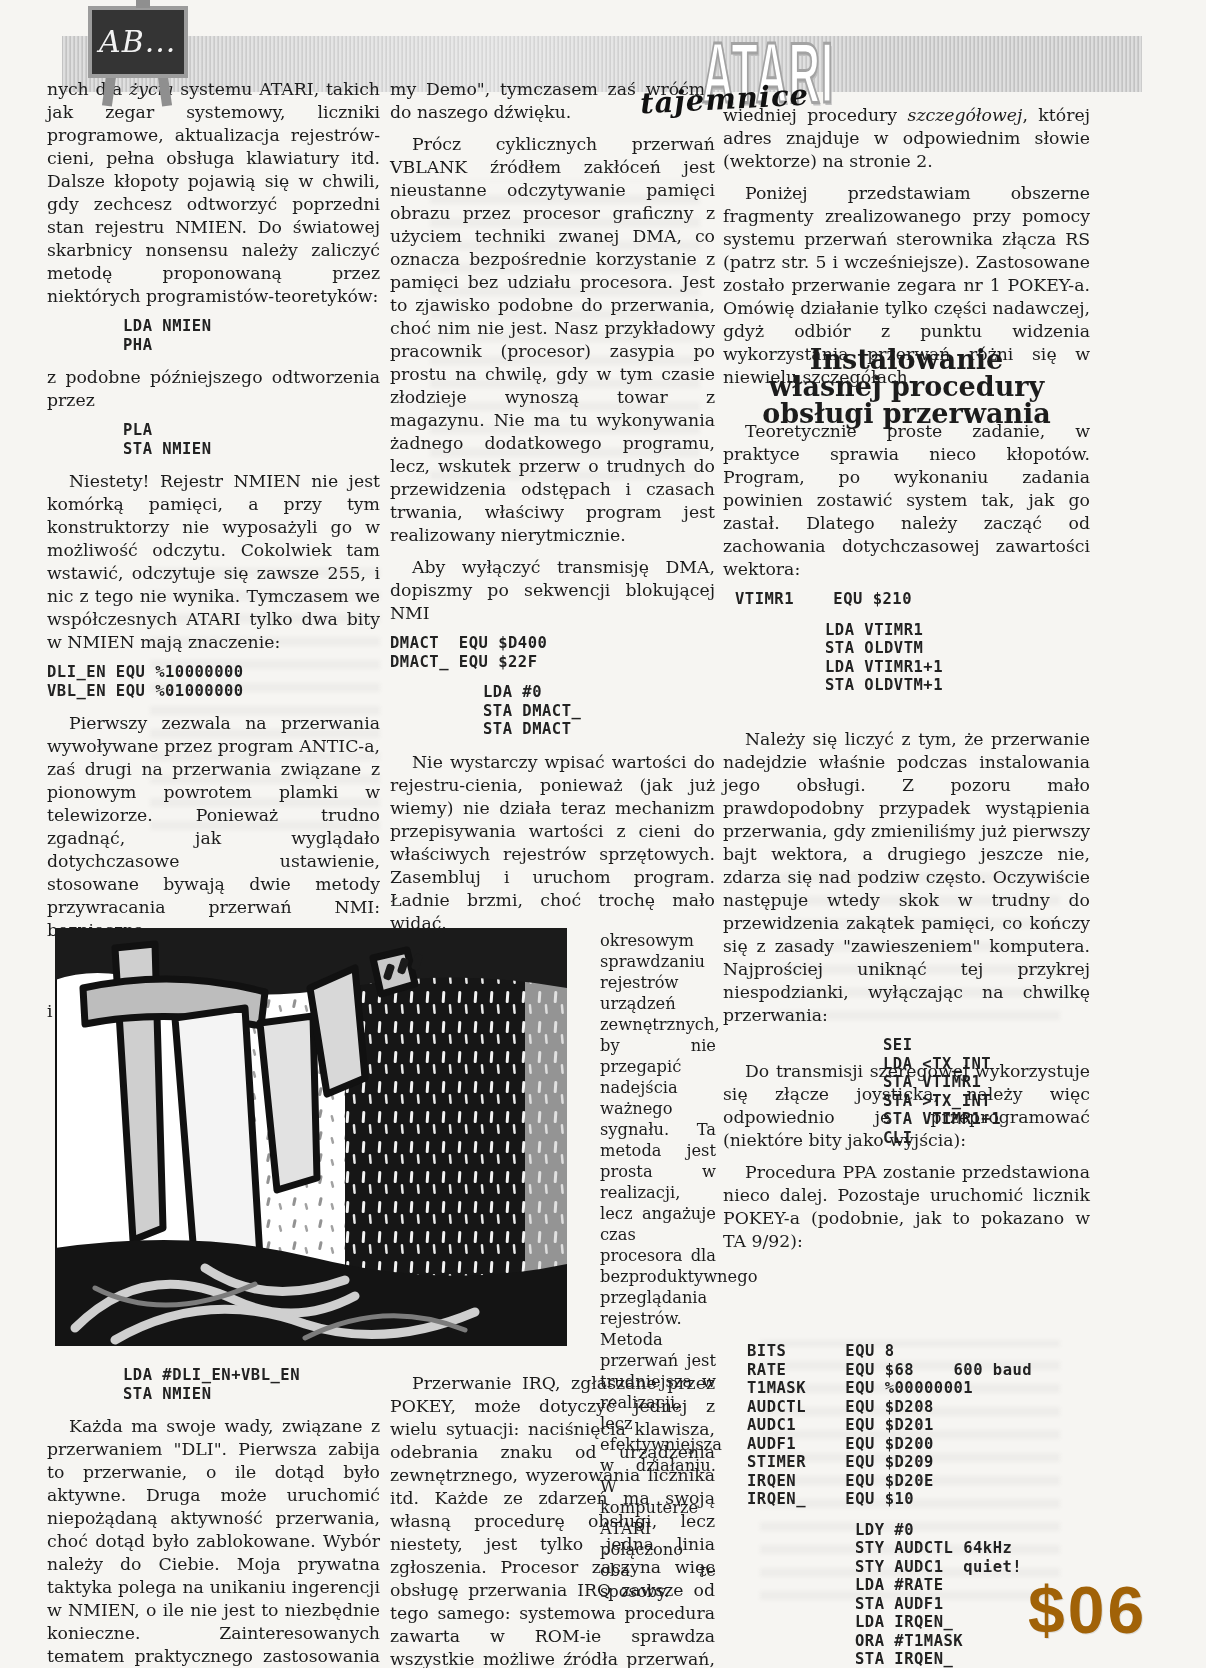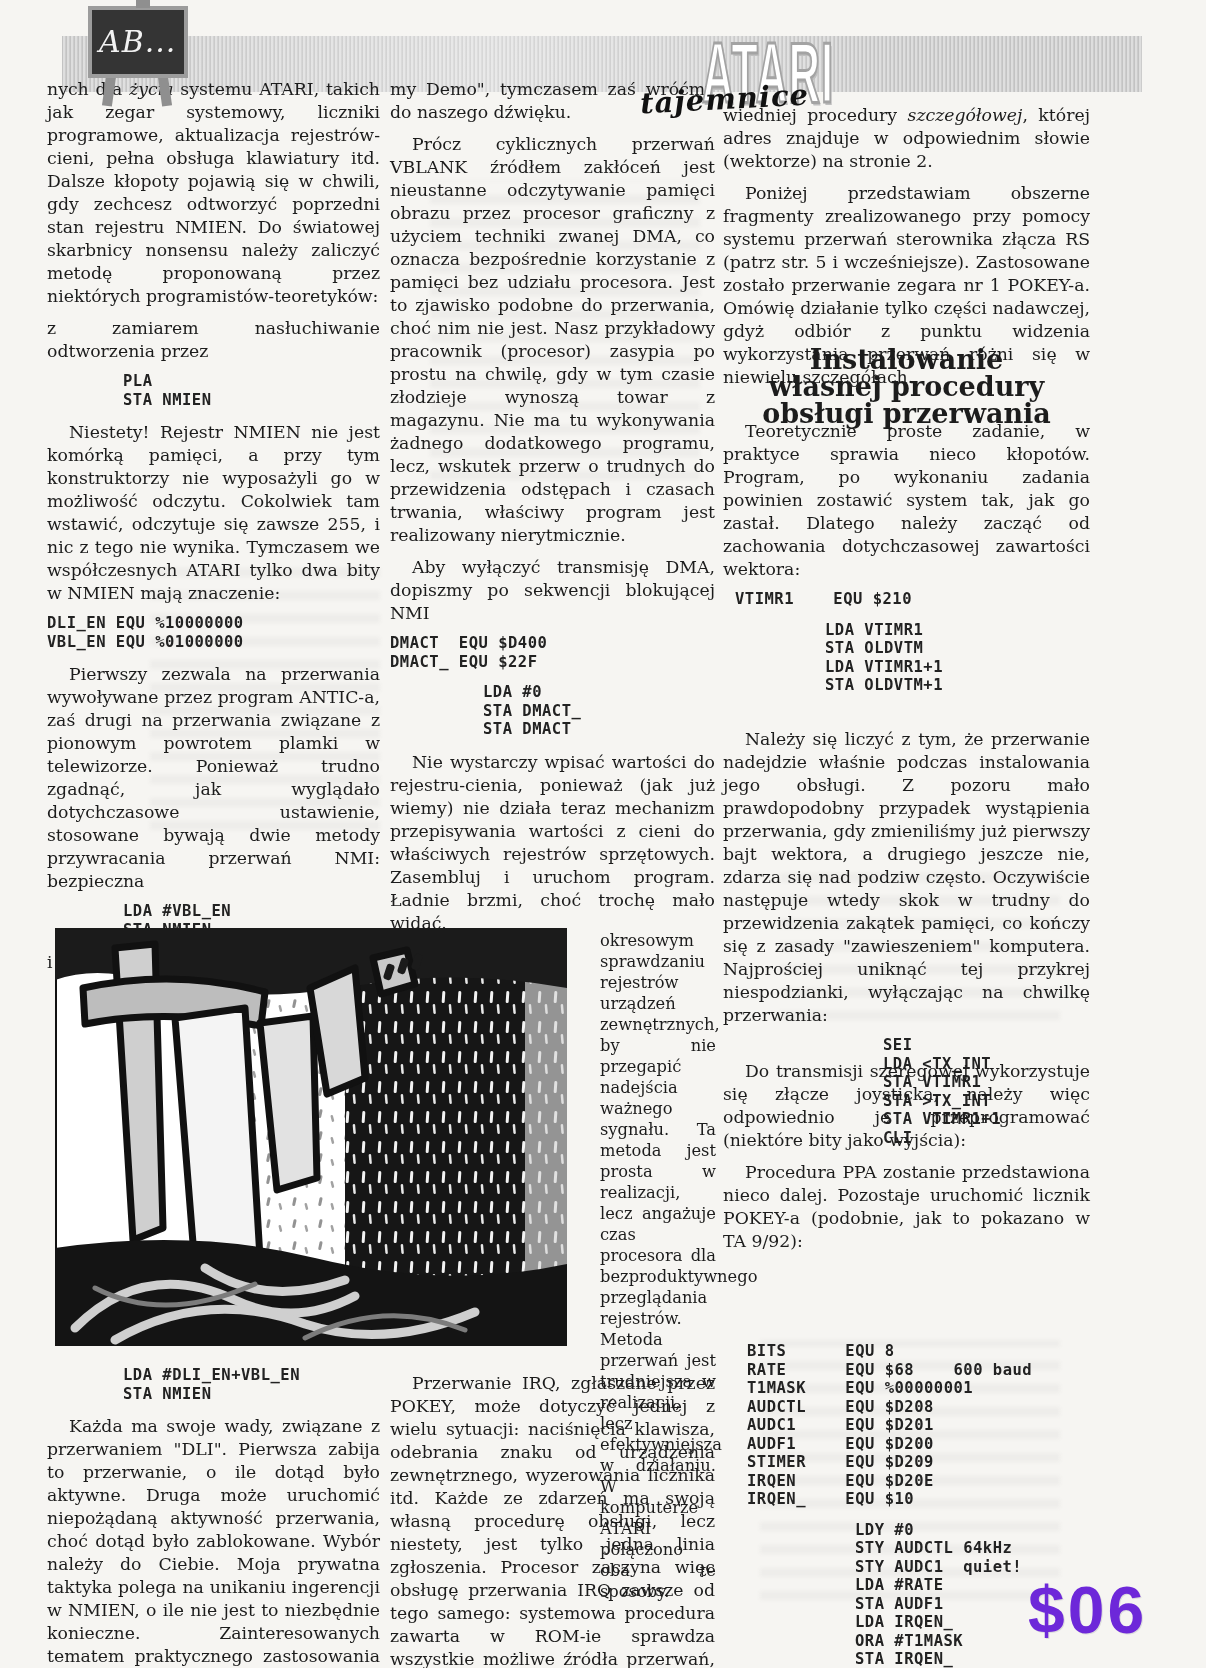--- a/index.html
+++ b/index.html
@@ -49,21 +49,21 @@
   .px93{padding-left:93px;}   
   .px102{padding-left:102px;} 
   .px160{padding-left:160px;} 
   .px132{padding-left:132px;} 
   .px12{padding-left:12px;}
   .px24{padding-left:24px;}
   
   #illus{position:absolute;left:55px;top:928px;width:512px;height:418px;background:#fff;}
   
   #pageno{position:absolute;left:1028px;top:1572px;font-family:"Liberation Sans",sans-serif;
-        font-weight:bold;font-size:66px;color:#6d28d9;letter-spacing:3px;
+        font-weight:bold;font-size:66px;color:#a16207;letter-spacing:3px;
         text-shadow:1px 1px 0 #dcdcdc;}
   
   .ghost{position:absolute;filter:blur(2px);opacity:.55;pointer-events:none;
         background:repeating-linear-gradient(0deg,rgba(90,90,90,0.10) 0 9px,transparent 9px 23px);}
   #g1{left:150px;top:560px;width:230px;height:270px;}
   #g2{left:430px;top:180px;width:270px;height:300px;}
   #g3{left:780px;top:860px;width:280px;height:160px;}
   #g4{left:760px;top:1340px;width:300px;height:260px;}
 </style>
 </head>
@@ -81,21 +81,23 @@
   <div class="leg" id="leg2"></div>
   <div id="board">
     <div class="knob"></div>
     <div class="ab">AB...</div>
   </div>
   <div id="atari">ATARI</div>
   <div id="tajemnice">tajemnice</div>
 
   <div class="col" id="c1top">
     <p><span>nych dla </span><span class="it">życia</span><span> systemu ATARI, takich jak zegar systemowy, liczniki programowe, aktualizacja rejestrów-cieni, pełna obsługa klawiatury itd. Dalsze kłopoty pojawią się w chwili, gdy zechcesz odtworzyć poprzedni stan rejestru NMIEN. Do światowej skarbnicy nonsensu należy zaliczyć metodę proponowaną przez niektórych programistów-teoretyków:</span></p>
-    <p>z zamiarem nasłuchiwanie odtworzenia przez</p>
+    <pre class="px76">LDA NMIEN
+PHA</pre>
+    <p>z podobne późniejszego odtworzenia przez</p>
     <pre class="px76">PLA
 STA NMIEN</pre>
     <p class="ind">Niestety! Rejestr NMIEN nie jest komórką pamięci, a przy tym konstruktorzy nie wyposażyli go w możliwość odczytu. Cokolwiek tam wstawić, odczytuje się zawsze 255, i nic z tego nie wynika. Tymczasem we współczesnych ATARI tylko dwa bity w NMIEN mają znaczenie:</p>
     <pre>DLI_EN EQU %10000000
 VBL_EN EQU %01000000</pre>
     <p class="ind">Pierwszy zezwala na przerwania wywoływane przez program ANTIC-a, zaś drugi na przerwania związane z pionowym powrotem plamki w telewizorze. Ponieważ trudno zgadnąć, jak wyglądało dotychczasowe ustawienie, stosowane bywają dwie metody przywracania przerwań NMI: bezpieczna</p>
     <pre class="px76">LDA #VBL_EN
 STA NMIEN</pre>
     <p>i uprzejma</p>
   </div>

